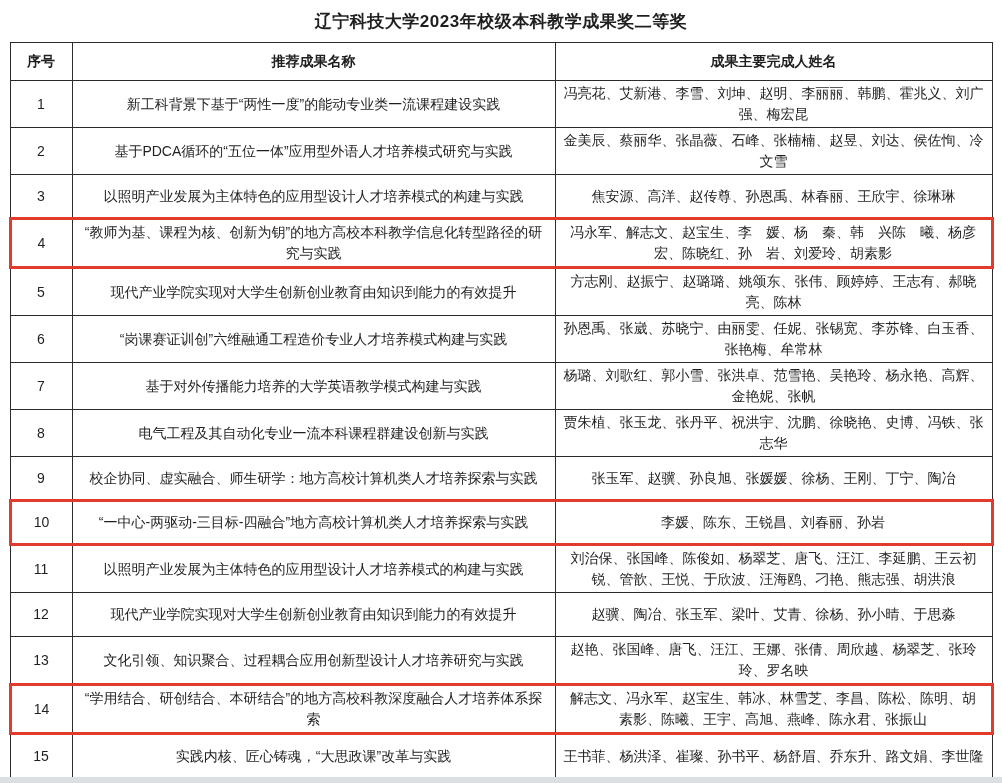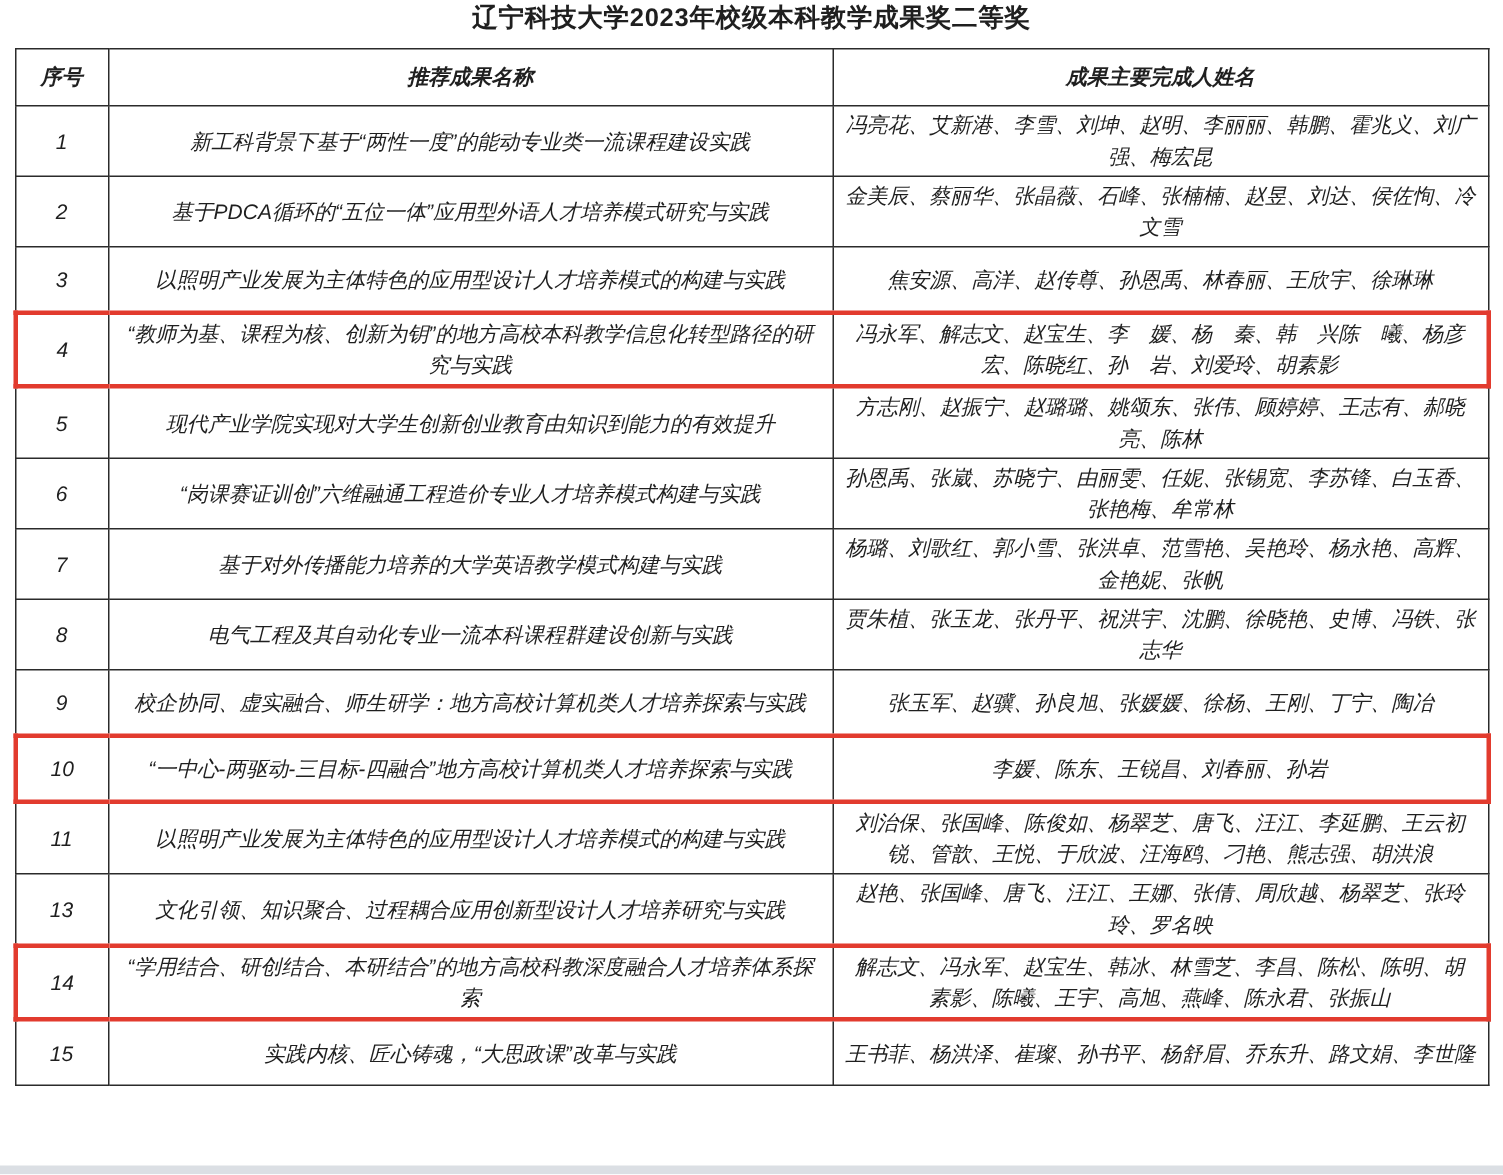--- a/index.html
+++ b/index.html
@@ -1,20 +1,20 @@
 <!DOCTYPE html>
 <html style="--red: #e23b2e; --border: #2b2b2b; --text: #1f1f1f;"><head>
 <meta charset="utf-8">
 <style>
   :root { --red: #e23b2e; --border: #2b2b2b; --text: #1f1f1f; }
   * { box-sizing: border-box; }
   body { margin: 0; background: #ffffff; font-family: "Liberation Sans", sans-serif; color: var(--text); }
   .page { width: 1002px; height: 783px; position: relative; background: #fff; overflow: hidden; }
-  .title { font-size: 17px; font-weight: bold; text-align: center; padding: 0 0 9px; letter-spacing: 0.5px; }
-  table.awards { border-collapse: collapse; margin: 0 auto; width: 982px; table-layout: fixed; font-style: italic; }
+  .title { font-size: 17px; font-weight: bold; text-align: center; padding: 10px 0 9px; letter-spacing: 0.5px; }
+  table.awards { border-collapse: collapse; margin: 0 auto; width: 982px; table-layout: fixed; }
   col.c-no { width: 62px; }
   col.c-name { width: 483px; }
   col.c-people { width: 437px; }
   th, td {
     border: 1px solid var(--border);
     font-size: 14px;
     line-height: 21px;
     padding: 2px 8px;
     text-align: center;
     vertical-align: middle;
@@ -96,20 +96,25 @@
           <td>10</td>
           <td>“一中心-两驱动-三目标-四融合”地方高校计算机类人才培养探索与实践</td>
           <td>李媛、陈东、王锐昌、刘春丽、孙岩</td>
         </tr>
         <tr>
           <td>11</td>
           <td>以照明产业发展为主体特色的应用型设计人才培养模式的构建与实践</td>
           <td>刘治保、张国峰、陈俊如、杨翠芝、唐飞、汪江、李延鹏、王云初锐、管歆、王悦、于欣波、汪海鸥、刁艳、熊志强、胡洪浪</td>
         </tr>
         <tr>
+          <td>12</td>
+          <td>现代产业学院实现对大学生创新创业教育由知识到能力的有效提升</td>
+          <td>赵骥、陶冶、张玉军、梁叶、艾青、徐杨、孙小晴、于思淼</td>
+        </tr>
+        <tr>
           <td>13</td>
           <td>文化引领、知识聚合、过程耦合应用创新型设计人才培养研究与实践</td>
           <td>赵艳、张国峰、唐飞、汪江、王娜、张倩、周欣越、杨翠芝、张玲玲、罗名映</td>
         </tr>
         <tr class="hl">
           <td>14</td>
           <td>“学用结合、研创结合、本研结合”的地方高校科教深度融合人才培养体系探索</td>
           <td>解志文、冯永军、赵宝生、韩冰、林雪芝、李昌、陈松、陈明、胡素影、陈曦、王宇、高旭、燕峰、陈永君、张振山</td>
         </tr>
         <tr>

